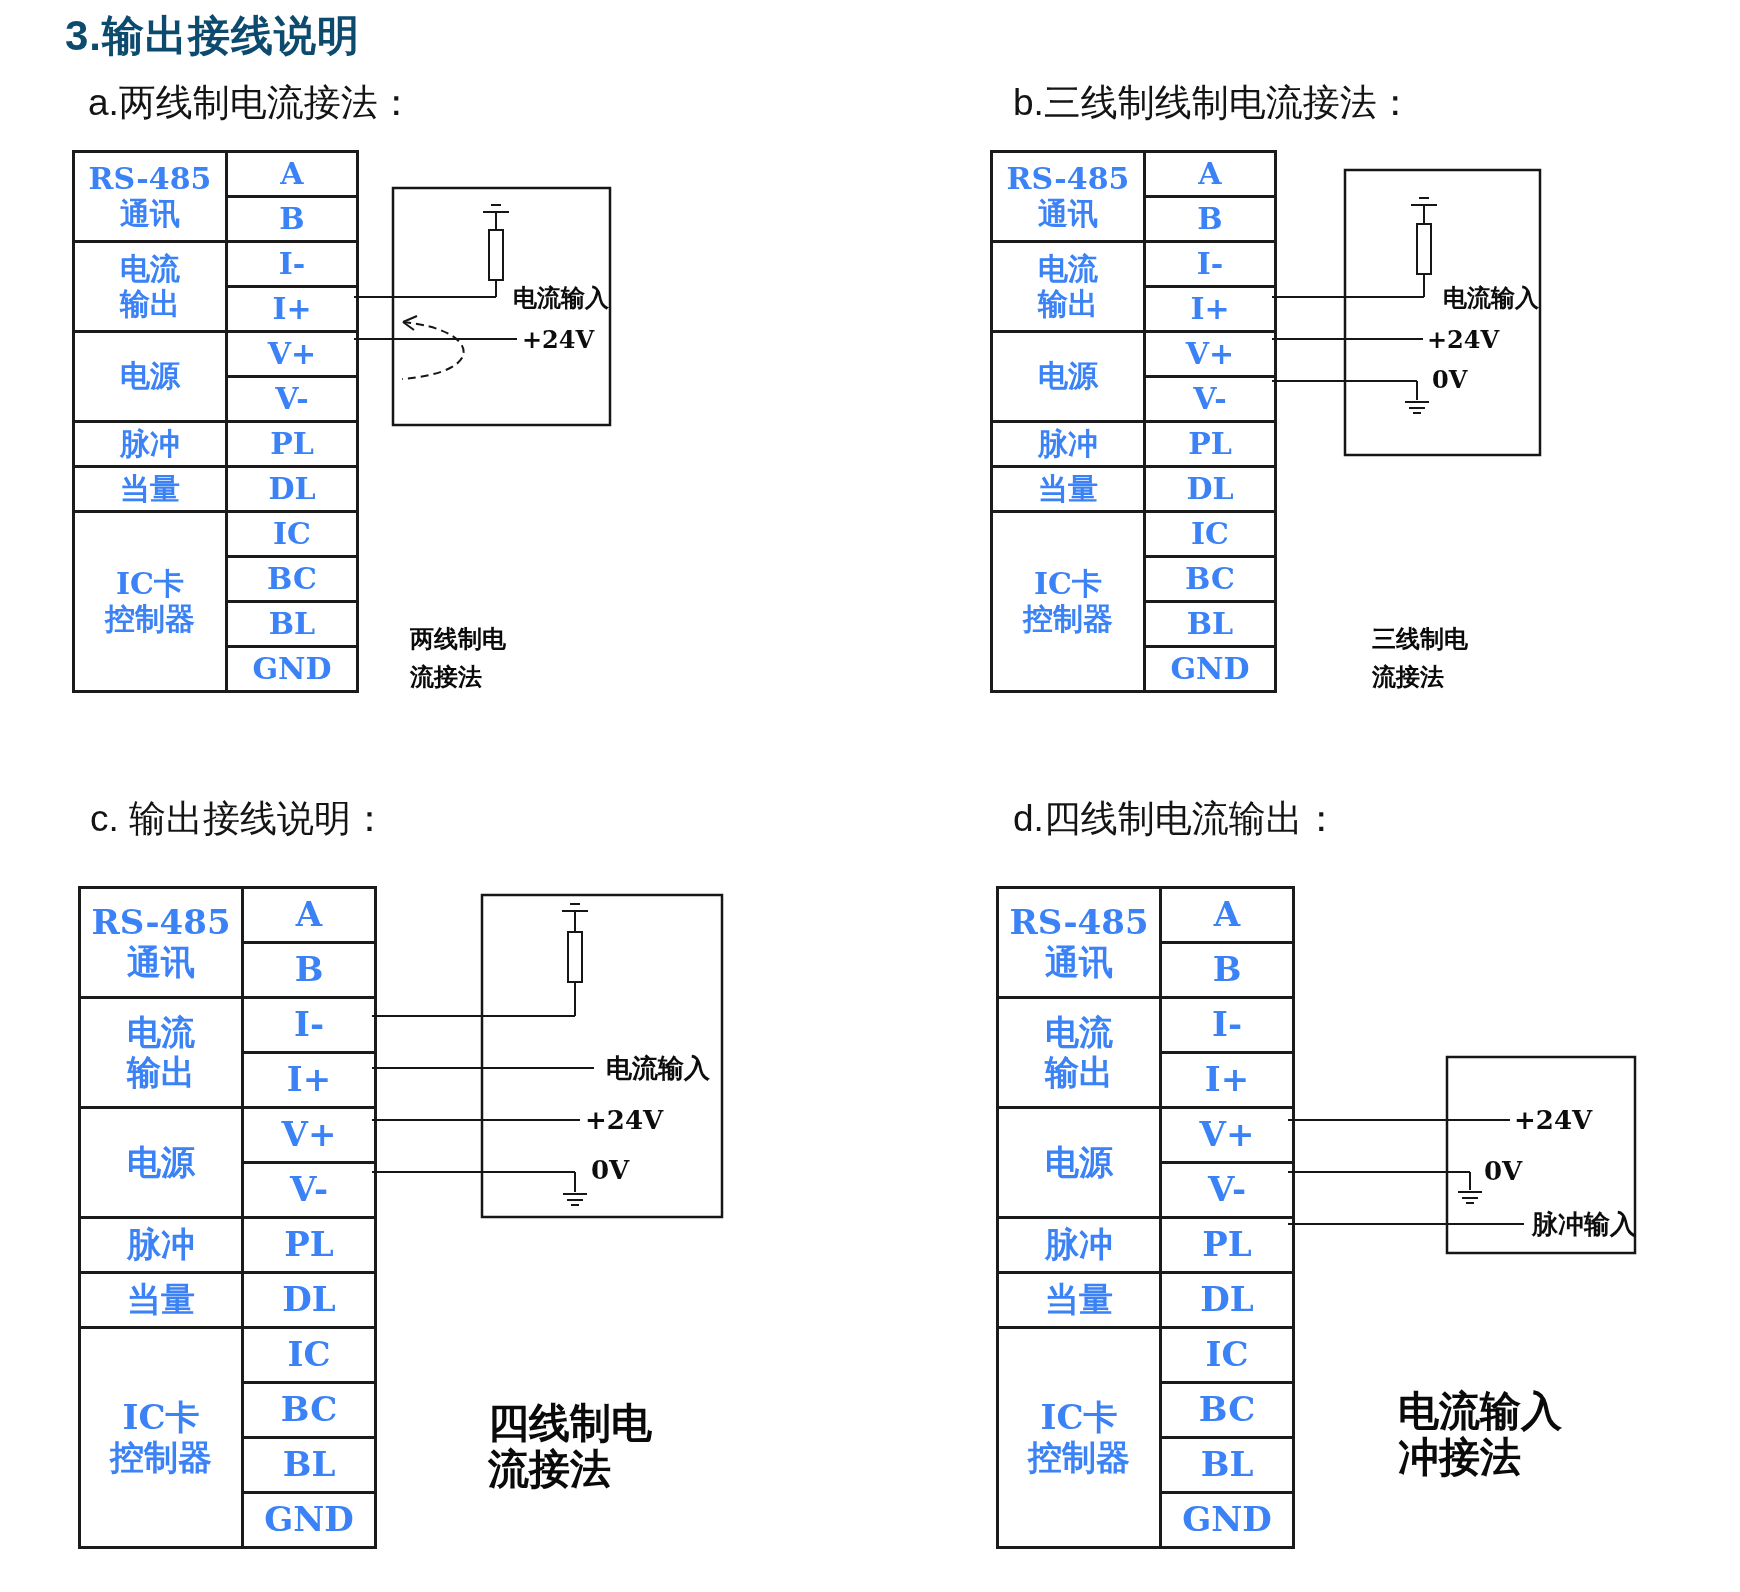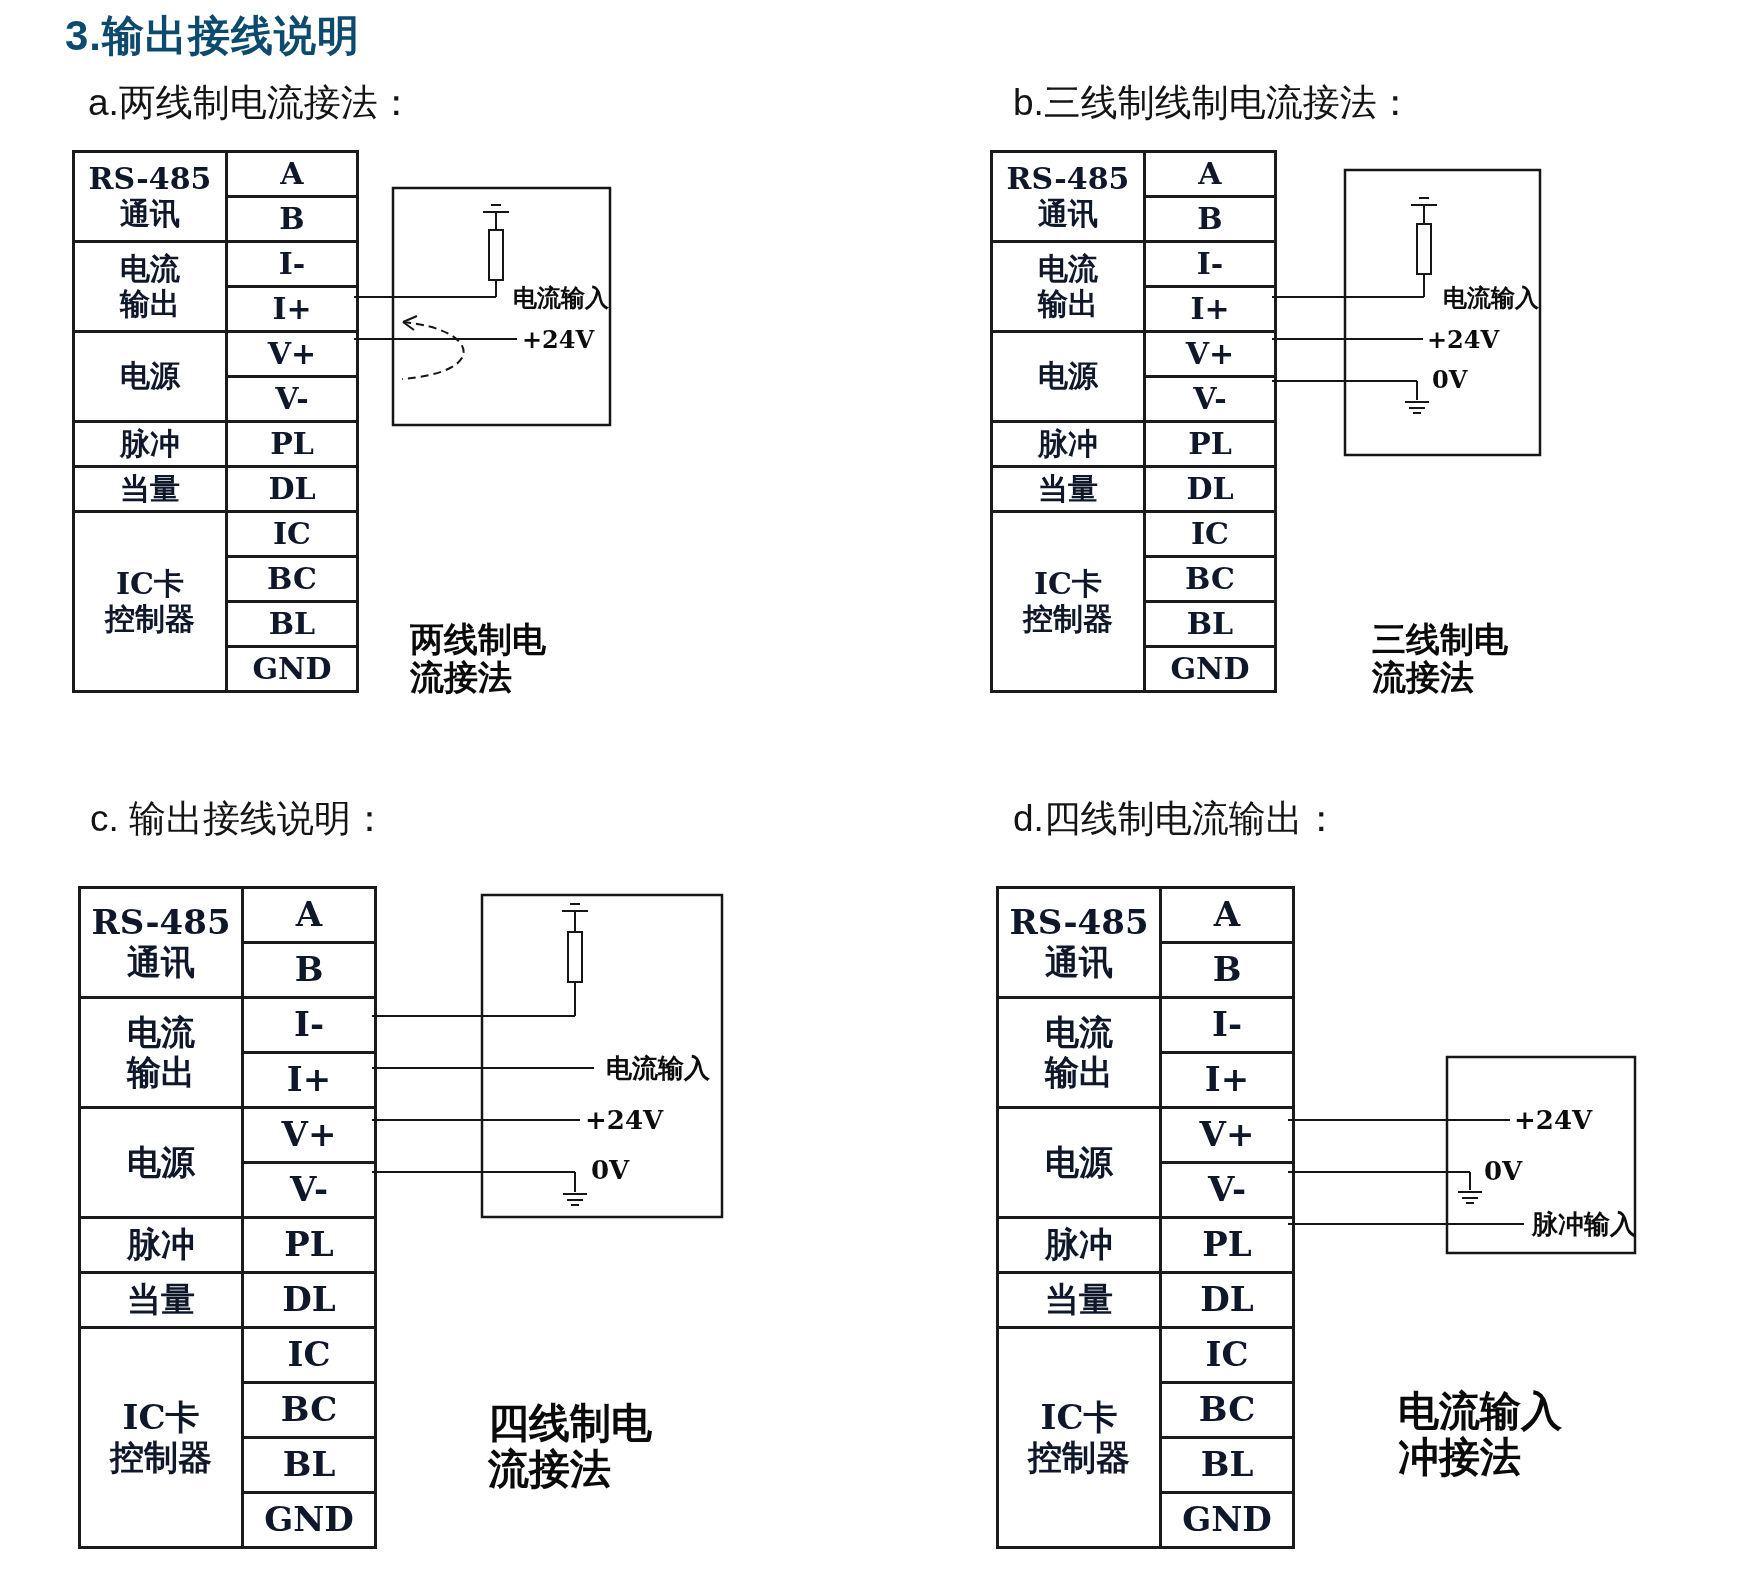--- a/index.html
+++ b/index.html
@@ -19,21 +19,21 @@
   }
   .sec-heading{
     font-size:37px;font-weight:400;color:#141414;margin-left:33px;
   }
   table.term{
     position:absolute;
     border-collapse:collapse;
     background:#fff;
     font-family:"DejaVu Serif","Liberation Serif",serif;
     font-weight:600;
-    color:#0f172a;
+    color:#3b82f6;
     text-align:center;
   }
   table.term td{
     border:3px solid #1b1b1b;
     padding:0;
     vertical-align:middle;
     line-height:1.15;
   }
   .t-top td{font-size:30px;height:42px;}
   .t-top td.lbl{width:150px;}
@@ -51,21 +51,21 @@
     font-family:"DejaVu Serif","Liberation Serif",serif;
     fill:#0d0d0d;stroke:none;font-weight:600;
   }
   .fs24{font-size:24px;}
   .fs26{font-size:26px;}
   .caption{
     position:absolute;
     font-family:"DejaVu Serif","Liberation Serif",serif;
     font-weight:700;color:#0a0a0a;
   }
-  .cap-top{font-size:34px;line-height:38px;}
+  .cap-top{font-size:24px;line-height:38px;}
   .cap-bottom{font-size:41px;line-height:46px;}
 </style>
 </head>
 <body>
 
 <div class="abs page-title" style="left:56px;top:8px">3.输出接线说明</div>
 
 <div class="abs sec-heading" style="left:55px;top:78px">a.两线制电流接法：</div>
 <div class="abs sec-heading" style="left:980px;top:78px">b.三线制线制电流接法：</div>
 <div class="abs sec-heading" style="left:57px;top:794px">c. 输出接线说明：</div>

